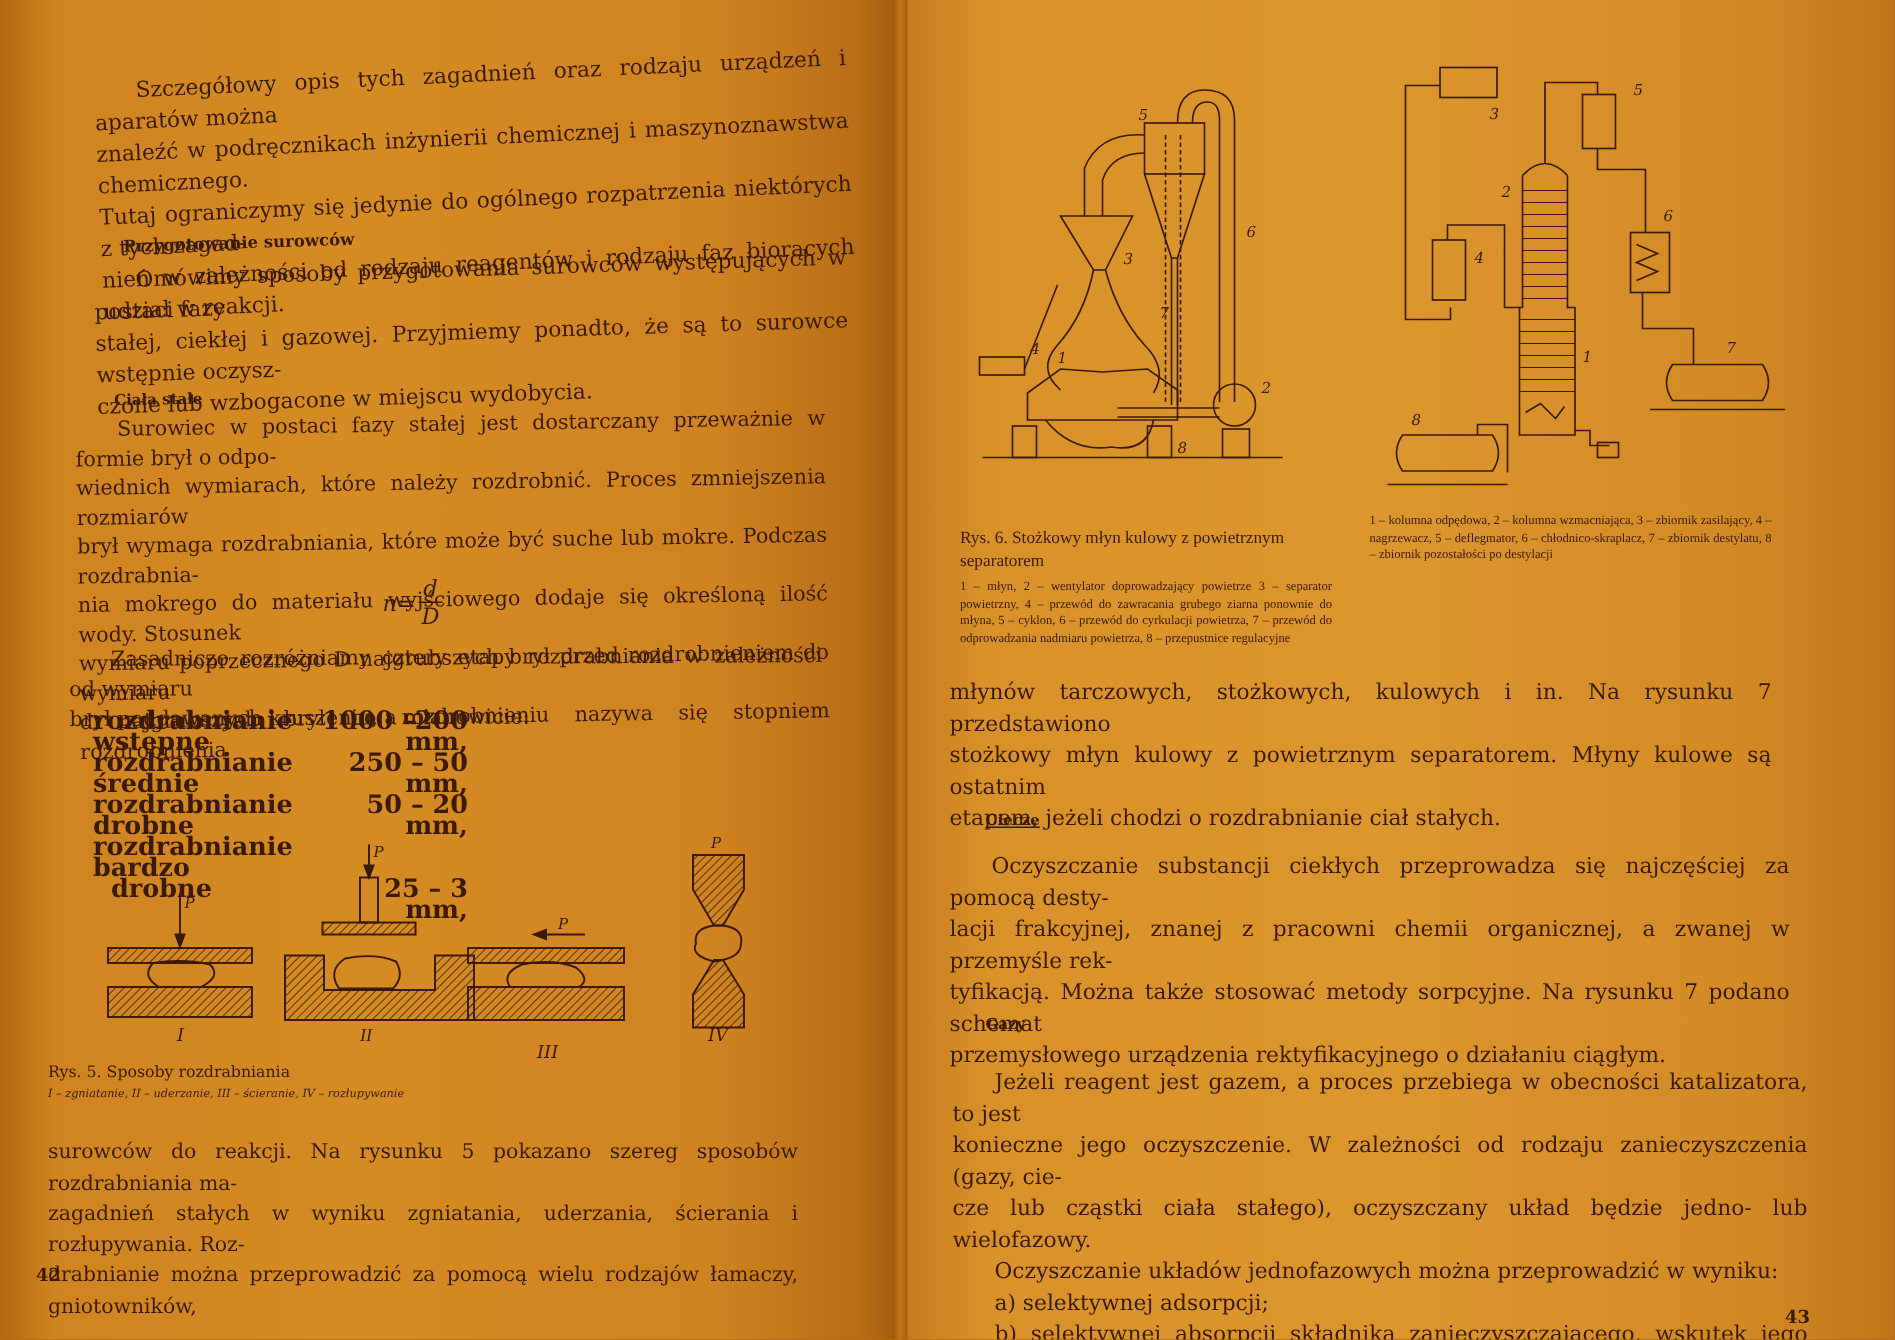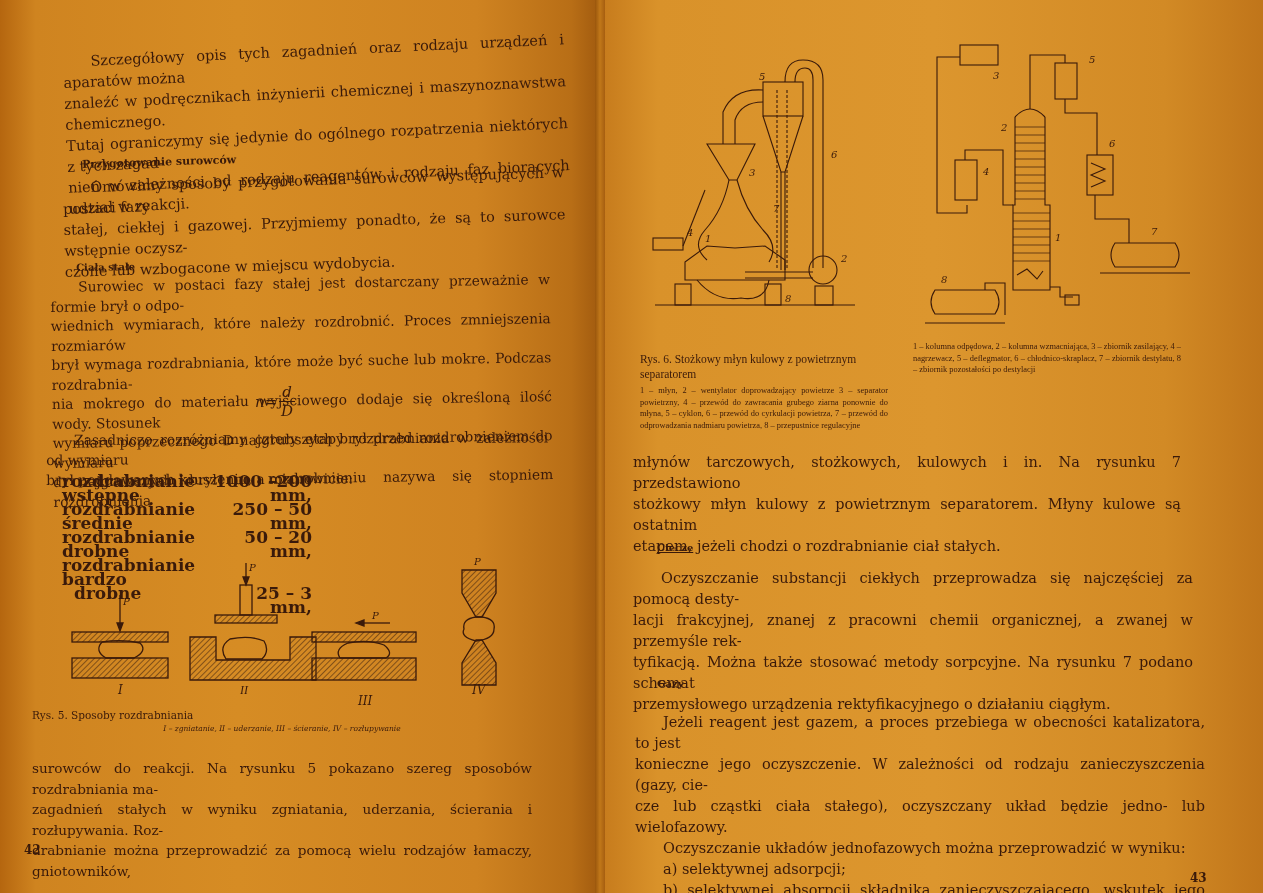--- a/index.html
+++ b/index.html
@@ -163,21 +163,21 @@
         </g>
       </svg>
       <div class="fig-label" style="left:68px; top:128px;">I</div>
       <div class="fig-label" style="left:190px; top:128px;font-family:Liberation Serif, serif;">II</div>
       <div class="fig-label" style="left:308px; top:128px;margin-top:11px;">III</div>
       <div class="fig-label" style="left:422px; top:128px;">IV</div>
     </div>
 
     <div class="caption-small" style="left:32px; top:708px; width:500px;">
       <div class="caption-title" style="font-size:10.5px;">Rys. 5. Sposoby rozdrabniania</div>
-      <div style="font-size:7.5px; font-style:italic;text-align:center;">I – zgniatanie, II – uderzanie, III – ścieranie, IV – rozłupywanie</div>
+      <div style="font-size:7.5px; font-style:italic;">I – zgniatanie, II – uderzanie, III – ścieranie, IV – rozłupywanie</div>
     </div>
 
     <div class="para" style="left:32px; top:758px; width:500px; font-size:13.6px; line-height:20.5px;">
       <p class="noindent">surowców do reakcji. Na rysunku 5 pokazano szereg sposobów rozdrabniania ma-</p>
       <p class="noindent">zagadnień stałych w wyniku zgniatania, uderzania, ścierania i rozłupywania. Roz-</p>
       <p class="noindent">drabnianie można przeprowadzić za pomocą wielu rodzajów łamaczy, gniotowników,</p>
     </div>
 
     <div class="pagenum" style="left:24px; top:843px;">42</div>
   </div>

